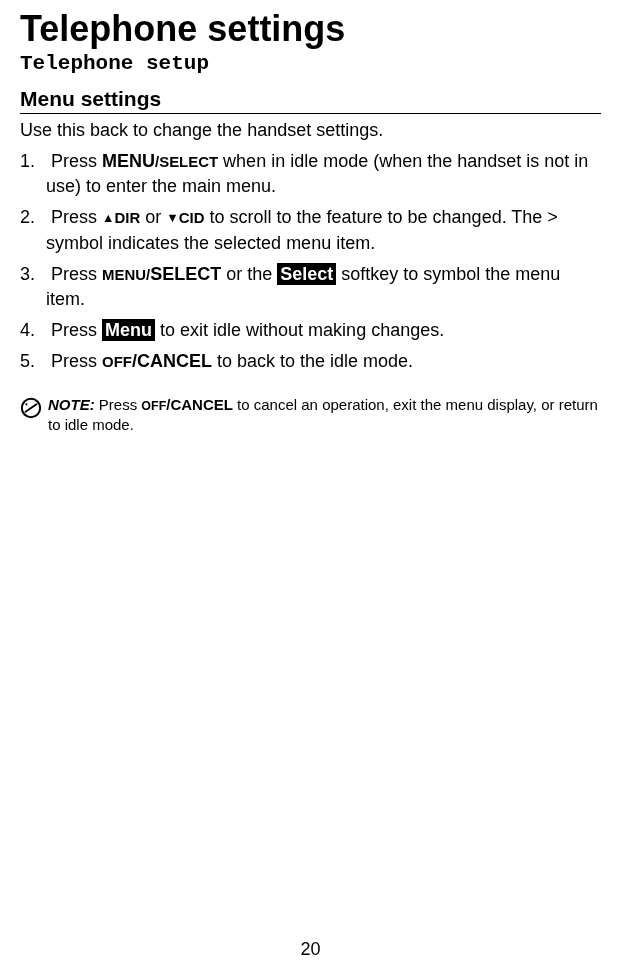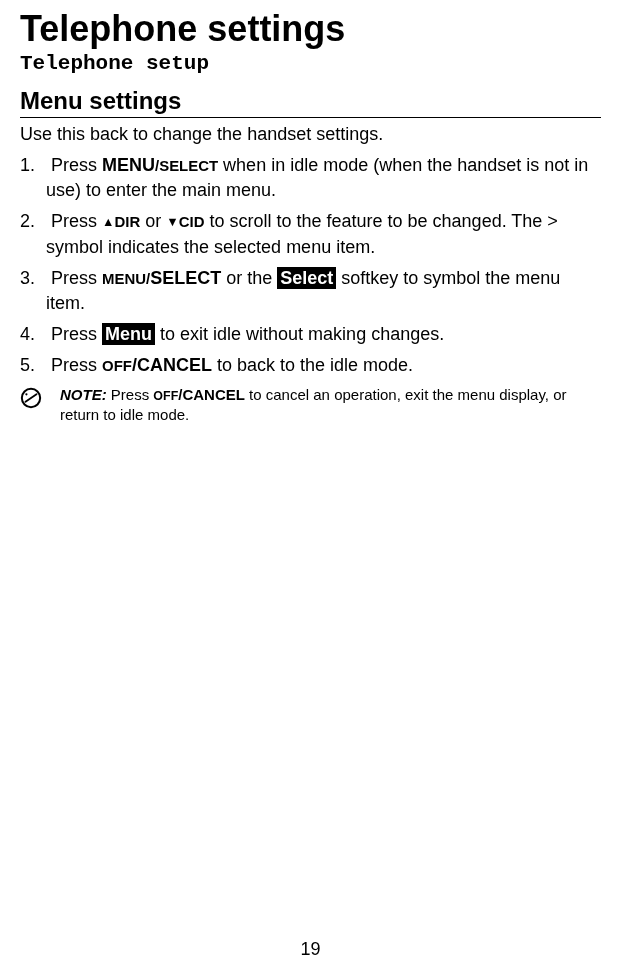--- a/index.html
+++ b/index.html
@@ -21,21 +21,21 @@
       font-weight: bold;
       margin-bottom: 2px;
     }
     .subtitle {
       font-size: 21px;
       font-weight: bold;
       margin-bottom: 12px;
       font-family: Liberation Mono, monospace;
     }
     .section-heading {
-      font-size: 24px;
+      font-size: 21px;
       font-weight: bold;
       border-bottom: 1.5px solid #000;
       padding-bottom: 2px;
       margin-bottom: 6px;
     }
     .intro {
       font-size: 18px;
       margin-bottom: 8px;
     }
     ol.steps {
@@ -66,22 +66,22 @@
     }
     .inverted {
       background: #000;
       color: #fff;
       padding: 1px 3px;
       font-weight: bold;
     }
     .note-row {
       display: flex;
       align-items: flex-start;
-      margin-top: 6px;
-      gap: 18px;
+      margin-top: 20px;
+      gap: 6px;
     }
     .note-icon {
       flex: 0 0 auto;
       width: 22px;
       height: 22px;
       margin-top: 2px;
     }
     .note-text {
       font-size: 15px;
       line-height: 1.35;
@@ -133,13 +133,13 @@
   <svg class="note-icon" viewBox="0 0 24 24">
     <circle cx="12" cy="12" r="10" fill="none" stroke="#000" stroke-width="2.2"></circle>
     <path d="M 6 16 Q 12 12 18 8" fill="none" stroke="#000" stroke-width="2" stroke-linecap="round"></path>
     <circle cx="7" cy="8" r="1.2" fill="#000"></circle>
   </svg>
   <div class="note-text">
     <span class="note-label">NOTE:</span><span> Press </span><span class="smallcaps">OFF</span><span class="bold">/CANCEL</span><span> to cancel an operation, exit the menu display, or return to idle mode.</span>
   </div>
 </div>
 
-<div class="page-number">19</div>
+<div class="page-number">20</div>
 
 </body></html>

